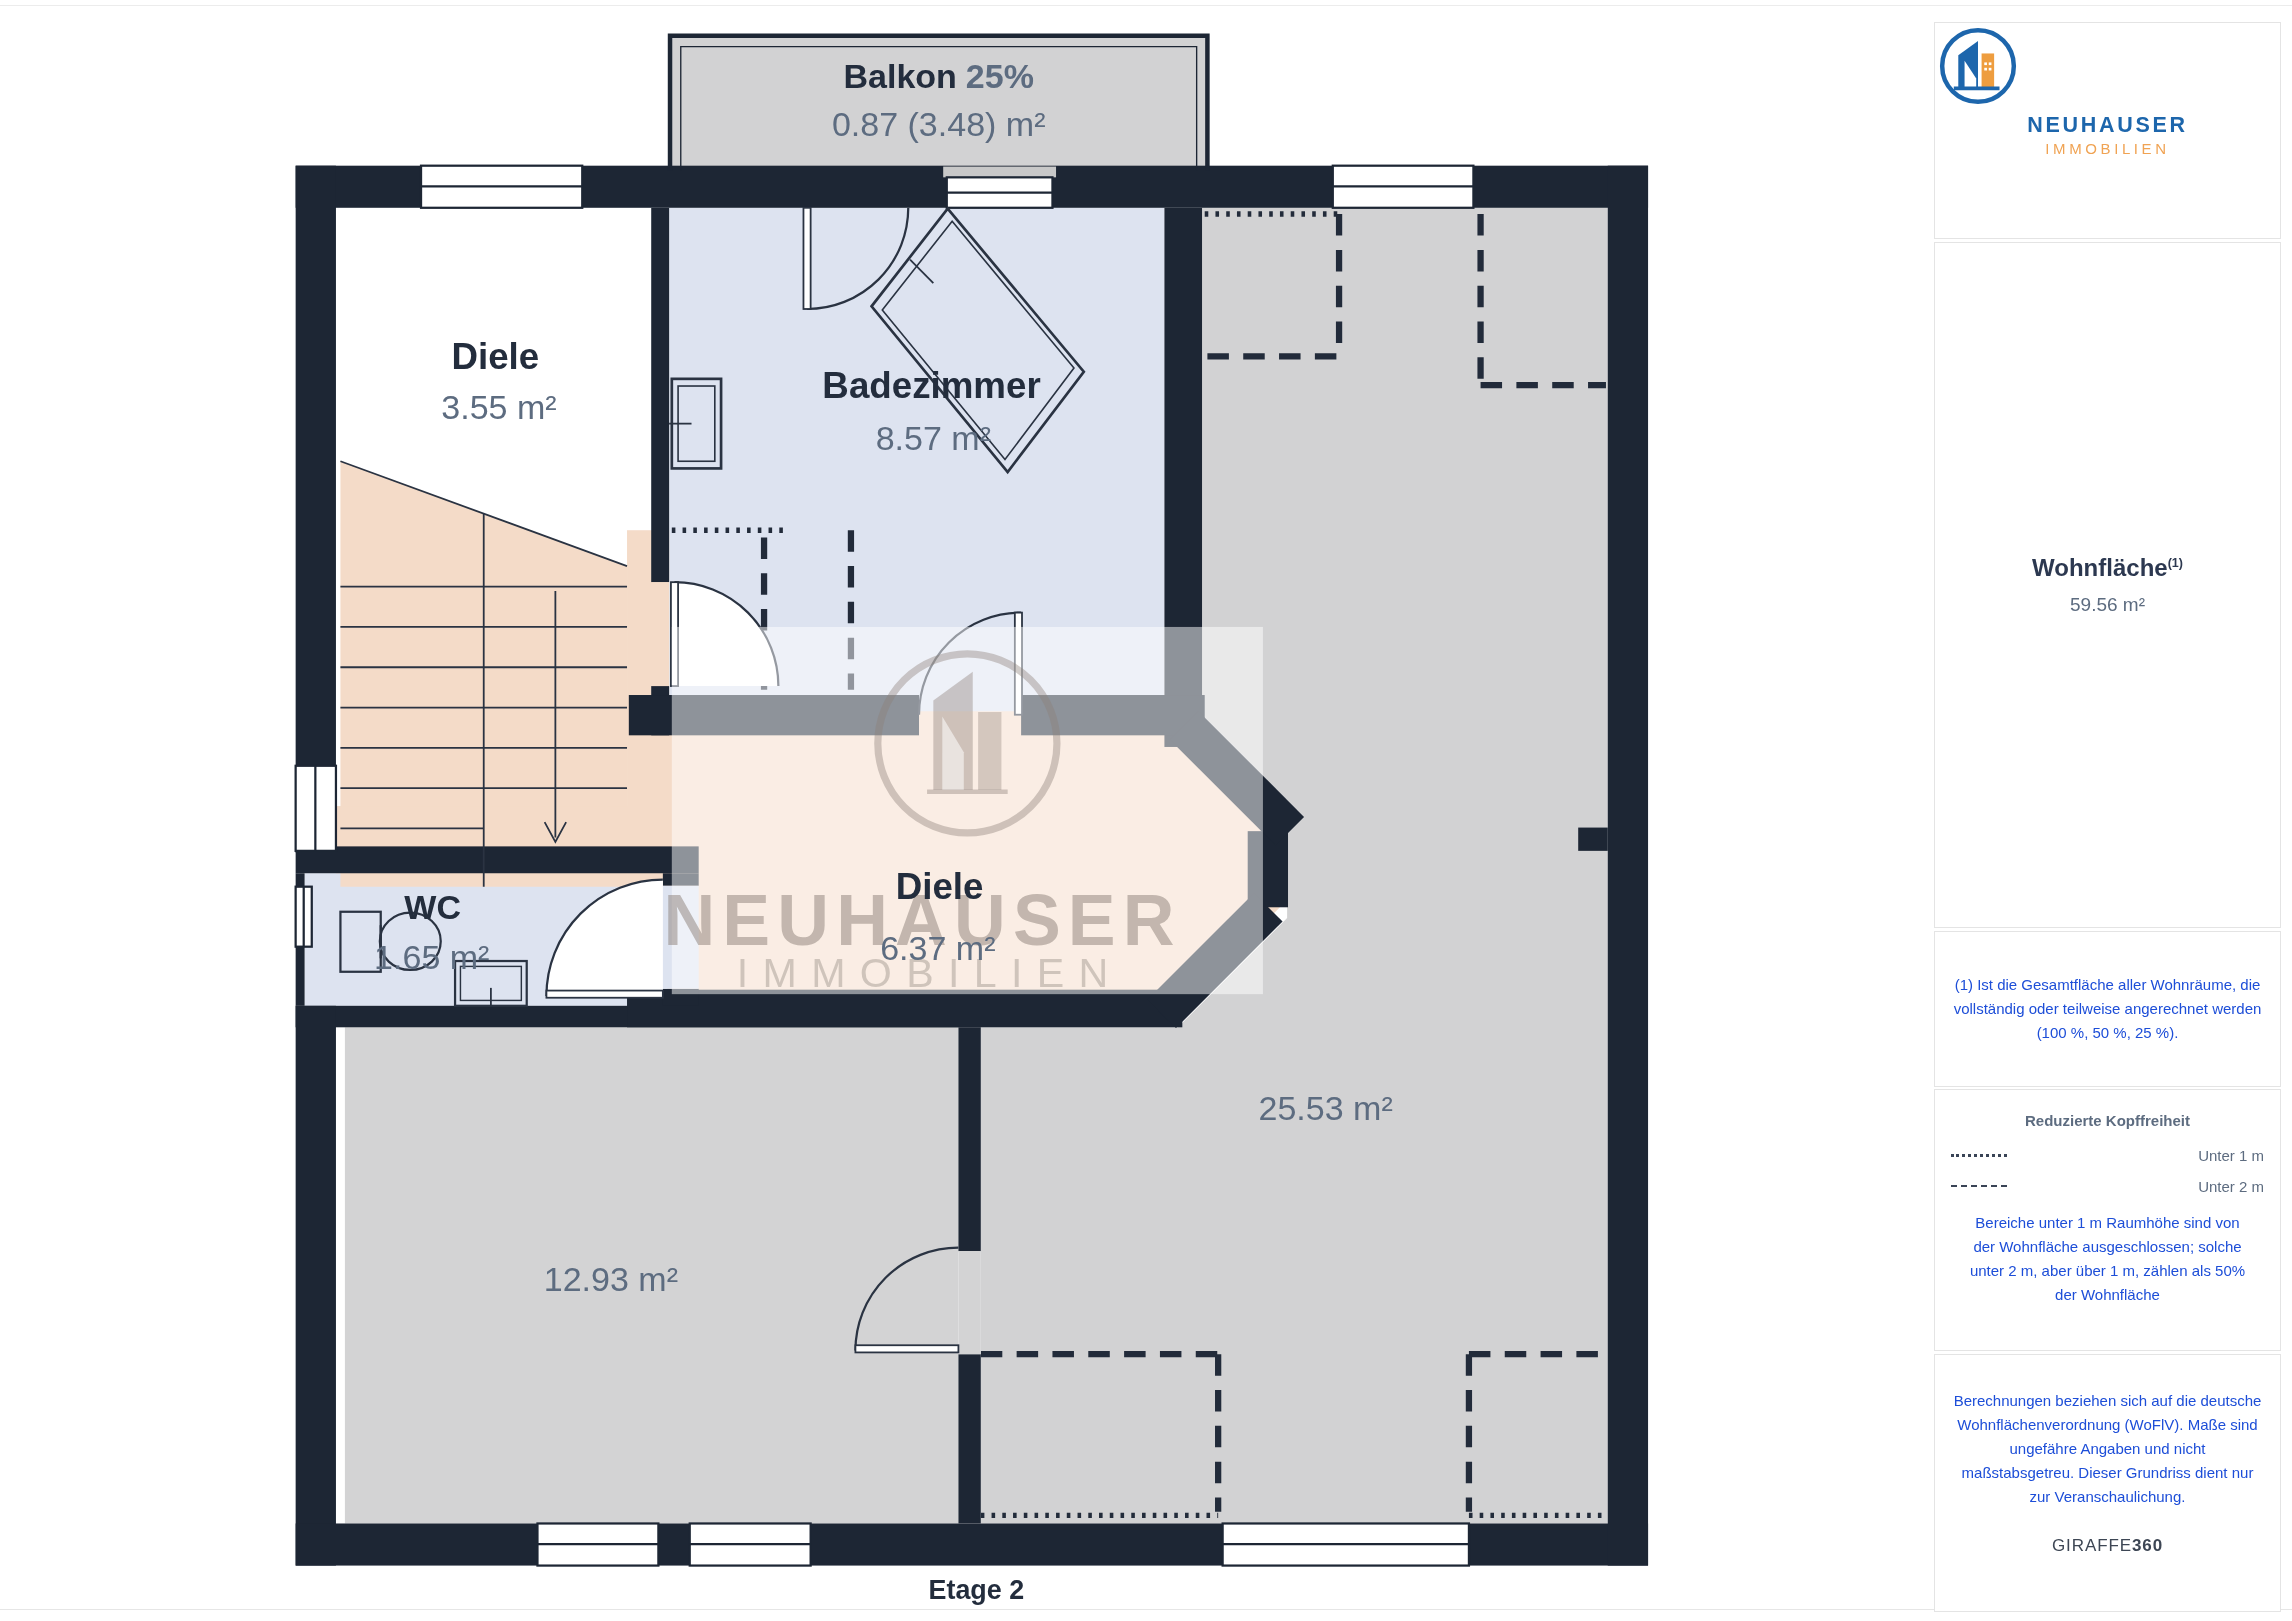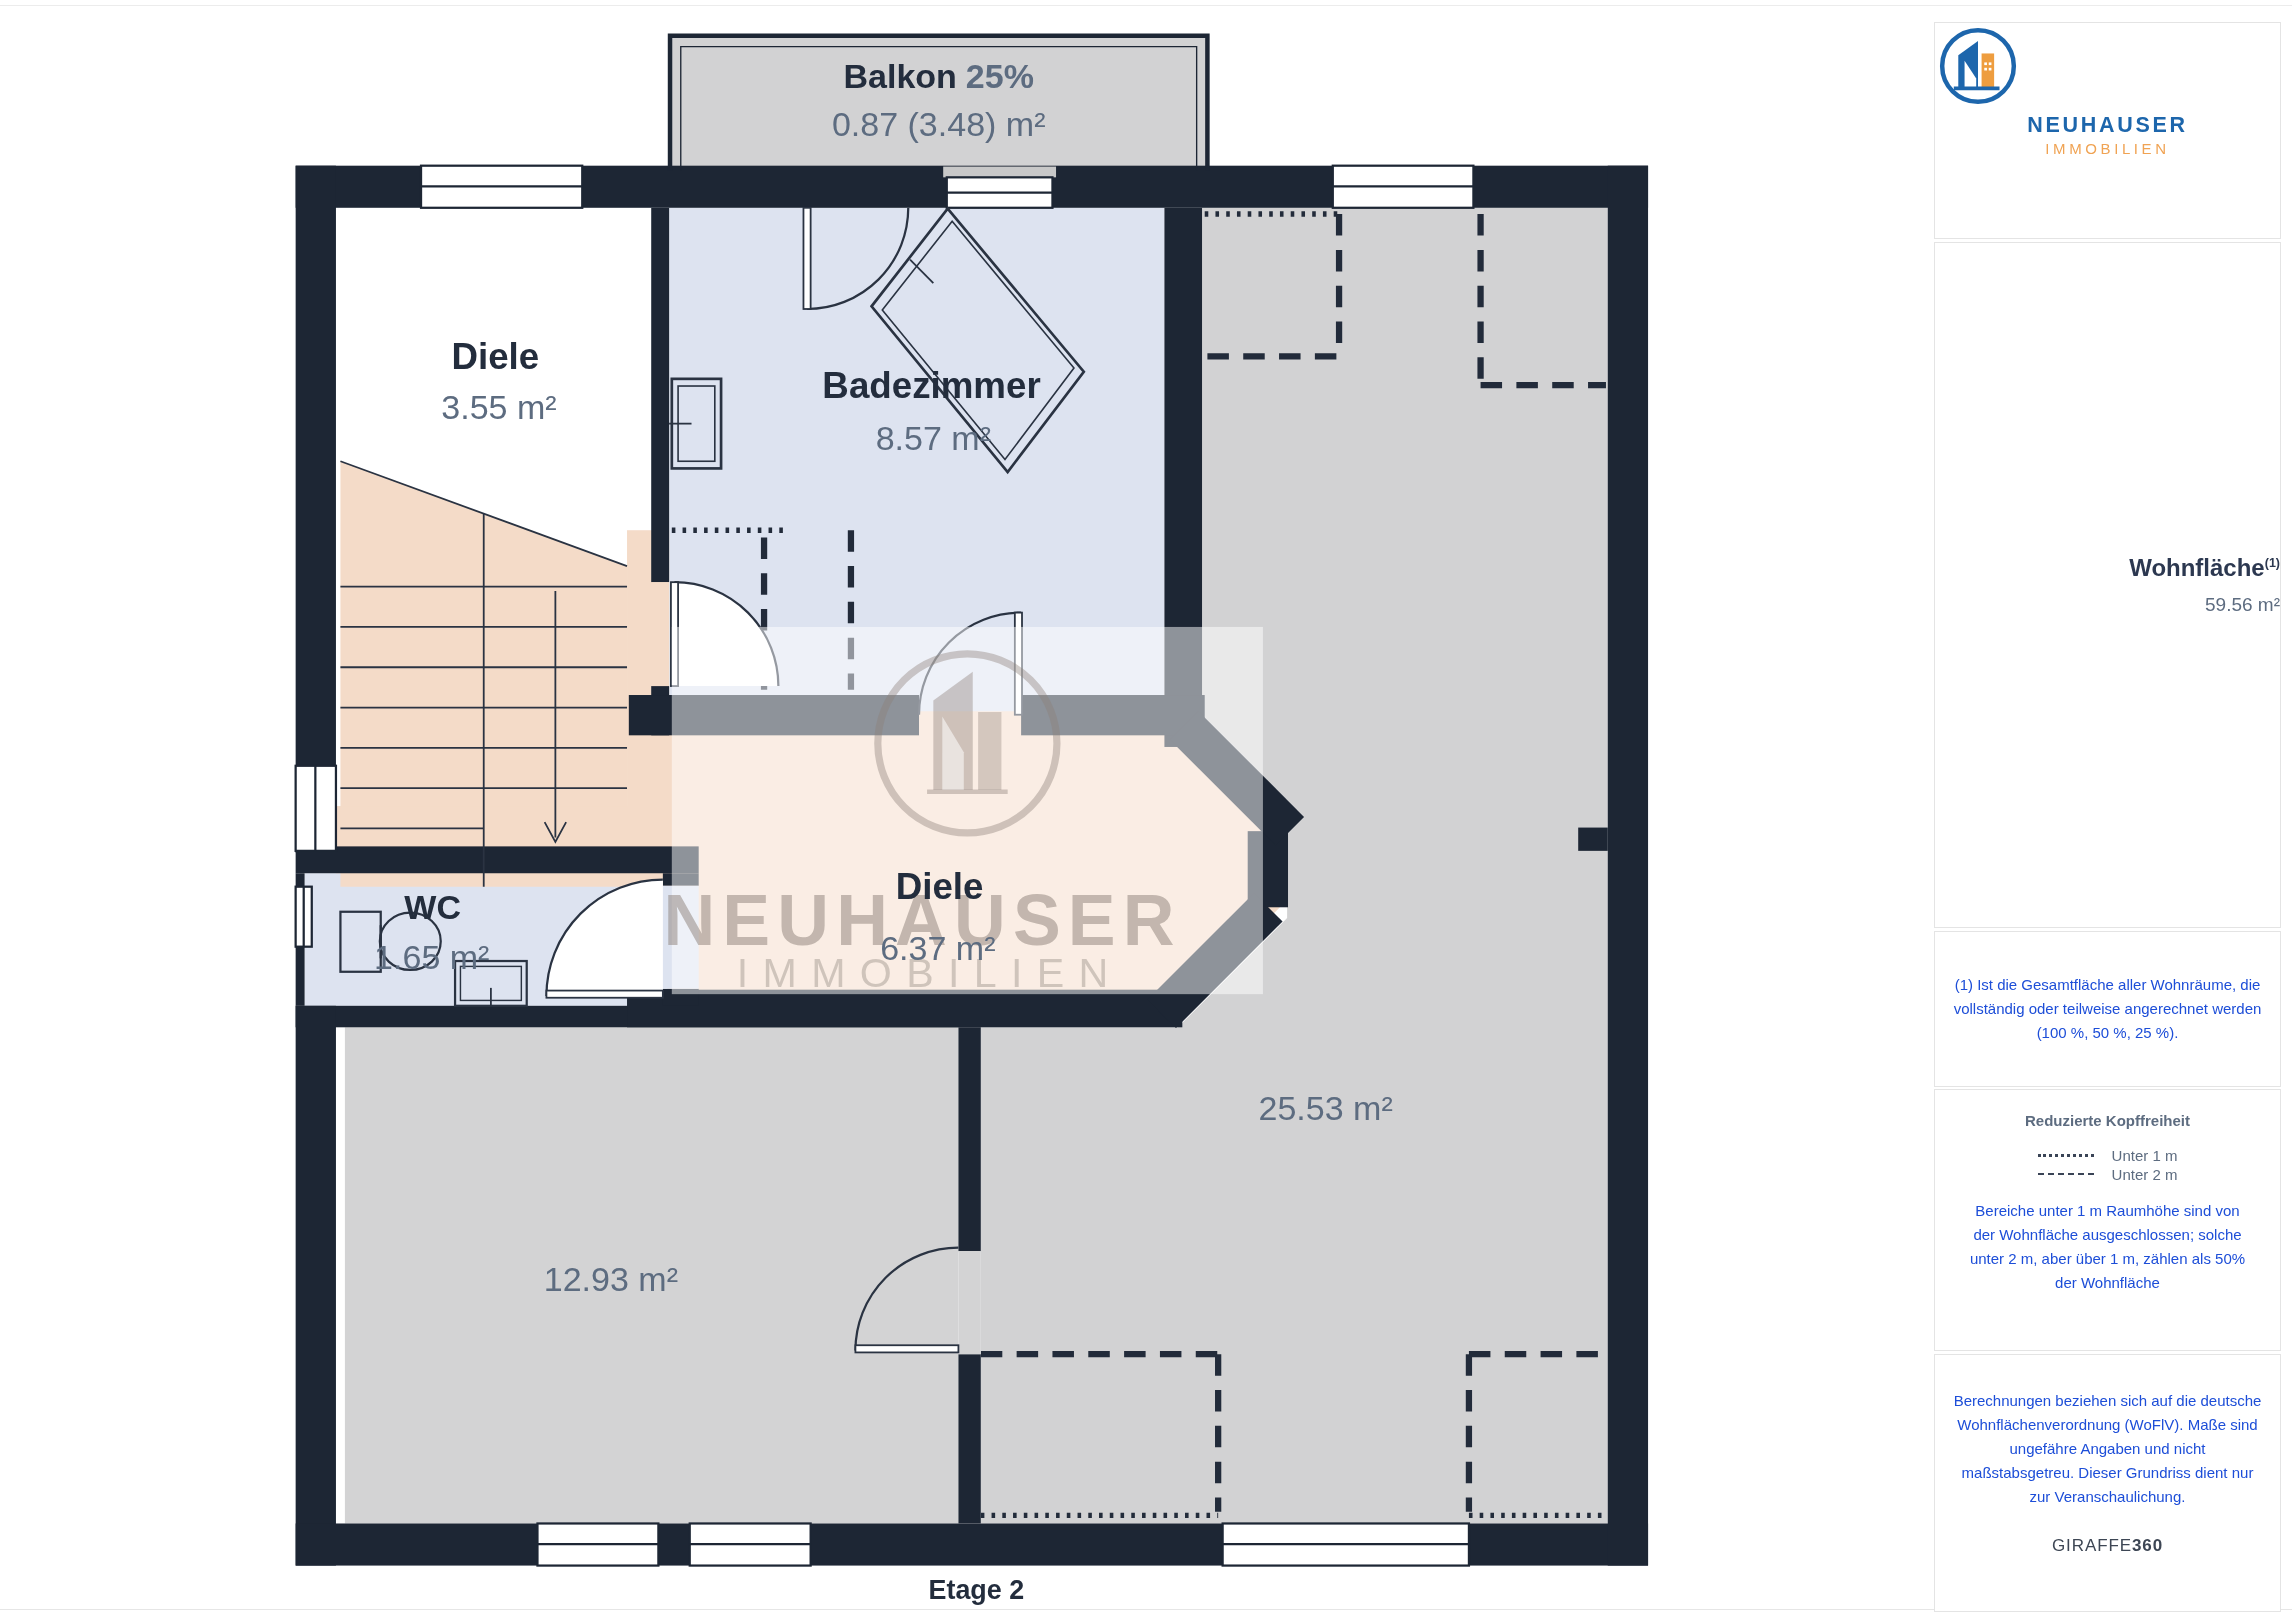--- a/index.html
+++ b/index.html
@@ -6,36 +6,36 @@
   .page{position:relative;width:2293px;height:1622px;background:#ffffff;overflow:hidden;
         font-family:"Liberation Sans",sans-serif;}
   .hairline{position:absolute;left:0;width:2293px;height:0;border-top:1.8px solid #ececec;}
   .hairline.top{top:5.4px;}
   .hairline.bottom{top:1609px;border-top-color:#e6e6e6;}
 
   
   .card{position:absolute;left:1934px;width:347px;background:#fff;border:0.9px solid #e4e4e4;
         box-sizing:border-box;color:#5d6c80;}
   .card-logo{top:22.4px;height:217px;display:flex;flex-direction:column;align-items:center;justify-content:center;}
-  .card-area{top:242px;height:686px;display:flex;flex-direction:column;align-items:flex-end;justify-content:center;}
+  .card-area{top:242px;height:686px;display:flex;flex-direction:column;align-items:center;justify-content:center;}
   .card-note{top:931px;height:156px;display:flex;align-items:center;}
   .card-headroom{top:1089px;height:262px;padding:21.5px 16px;box-sizing:border-box;}
   .card-disclaimer{top:1354px;height:258px;padding:34px 2px;box-sizing:border-box;}
 
   .logo-word{color:#1d66ac;font-weight:bold;font-size:21.5px;letter-spacing:2.7px;margin-top:9px;}
   .logo-sub{color:#f0a353;font-size:15px;letter-spacing:3.6px;margin-top:1.8px;}
 
   .wohn-title{color:#2c3850;font-weight:bold;font-size:24px;}
   .wohn-title sup{font-size:12.5px;}
   .wohn-value{color:#5d6c80;font-size:19px;margin-top:12.5px;}
 
   .para{font-size:15px;line-height:24px;text-align:center;color:#1d4ed8;margin:0;width:100%;padding:0 14.3px;box-sizing:border-box;}
 
   .hr-title{font-size:15px;text-align:center;color:#5d6c80;margin-bottom:18px;font-weight:bold;}
-  .legend-row{display:flex;align-items:center;justify-content:center;margin:2px 0;}
+  .legend-row{display:flex;align-items:center;justify-content:space-between;margin:14px 0;}
   .legend-line{width:56px;height:0;margin-right:18px;}
   .legend-line.dotted{border-top:3.6px dotted #3a4456;}
   .legend-line.dashed{border-top:2.7px dashed #3a4456;}
   .legend-label{font-size:15px;color:#5d6c80;}
   .hr-note{margin-top:16px;}
 
   .giraffe{margin-top:27px;text-align:center;font-size:17px;letter-spacing:0.9px;color:#3d4654;}
   .giraffe .g1{font-weight:400;}
   .giraffe .g2{font-weight:700;text-align:center;}
 

